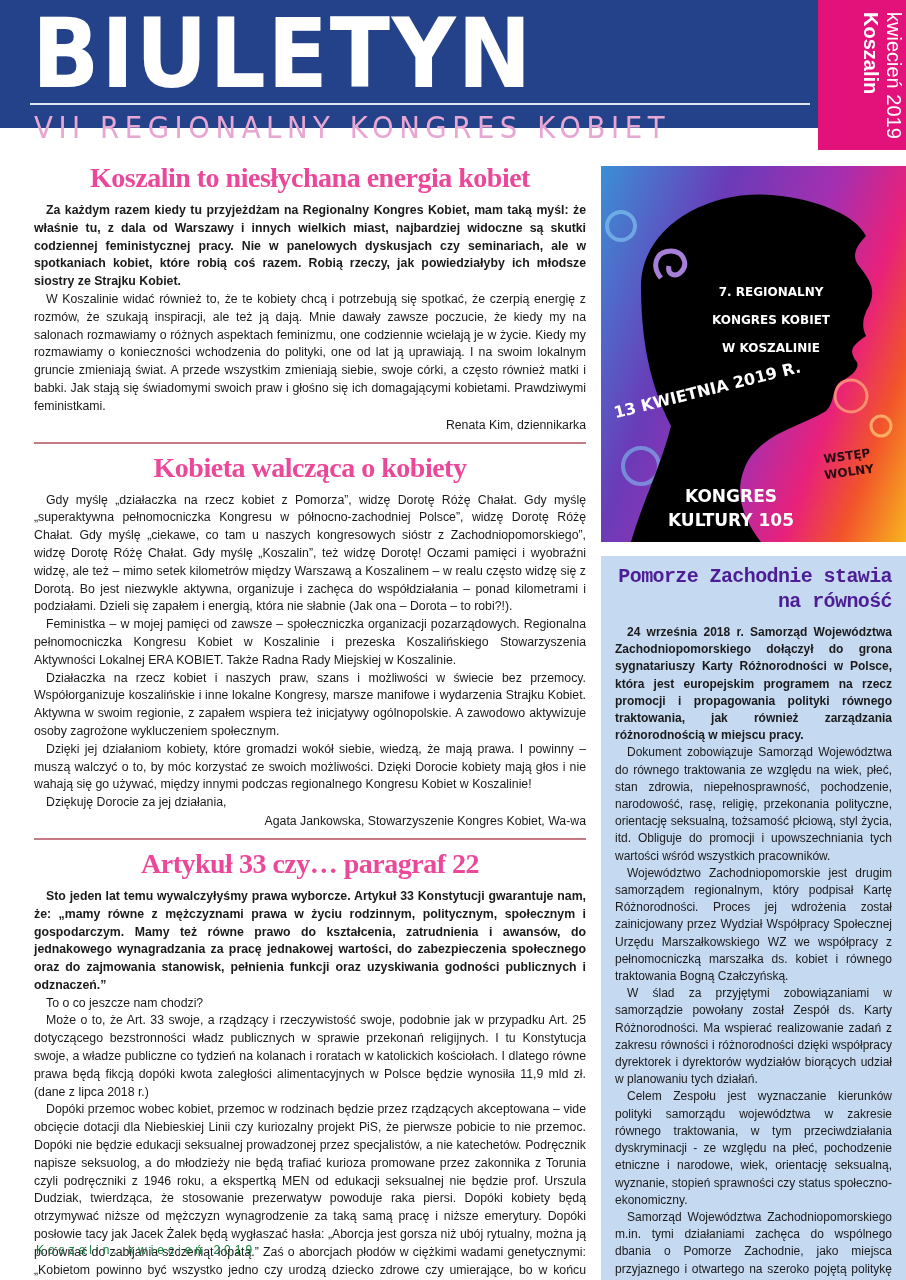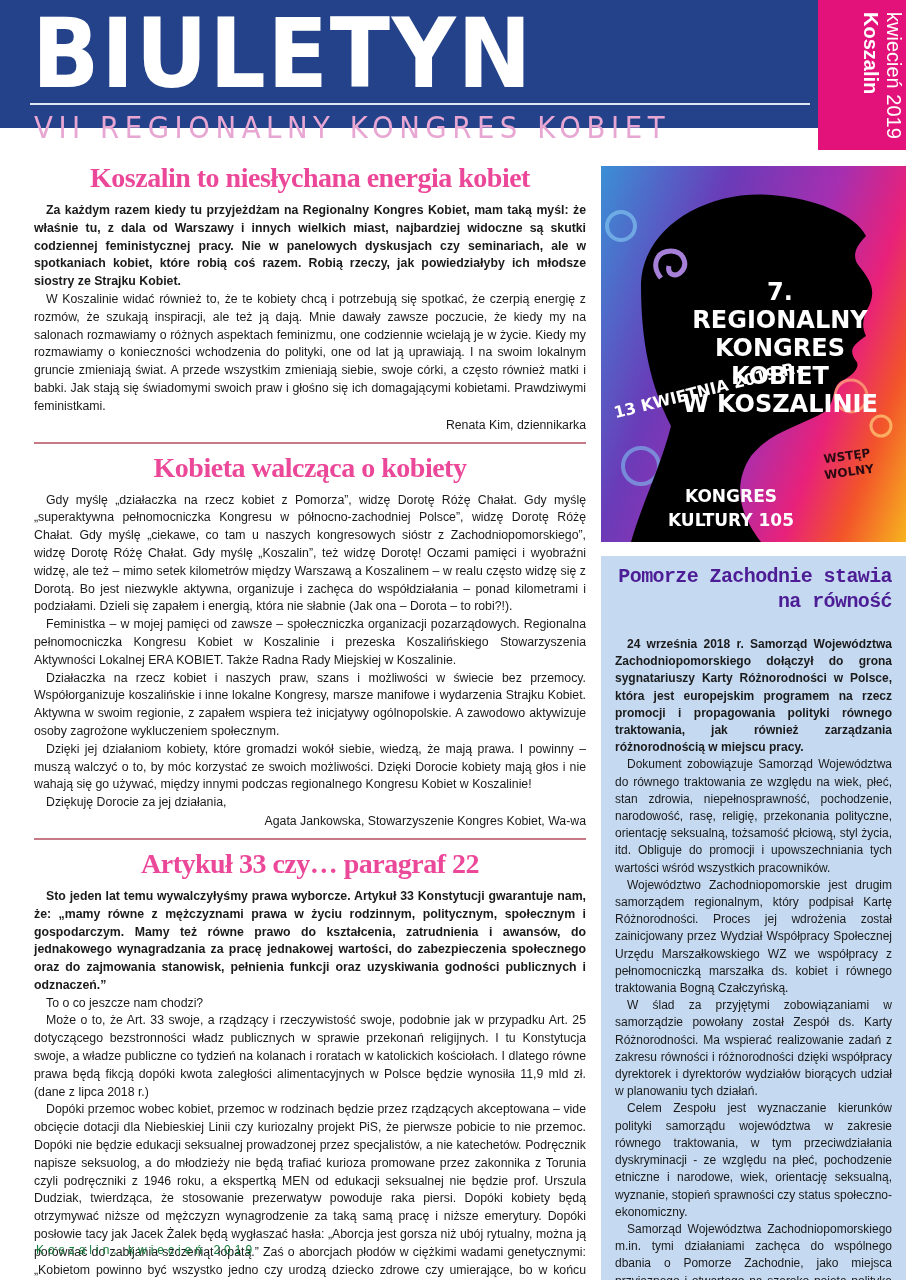--- a/index.html
+++ b/index.html
@@ -21,21 +21,21 @@
   .headline { font-family: Liberation Serif, serif; font-weight: bold; color: #ec4899; text-align: center; font-size: 28px; line-height: 40px; letter-spacing: -0.5px; }
   .p { font-size: 12.3px; line-height: 17.8px; text-align: justify; text-indent: 12px; }
   .p.b { font-weight: bold; }
   .sig { font-size: 12.3px; line-height: 18px; font-weight: normal; text-align: right; }
   .rule { height: 2px; background: #c57a86; margin: 8px 0 4px 0; }
 
   
   .poster { position: absolute; left: 601px; top: 166px; width: 305px; height: 376px; overflow: hidden; background: linear-gradient(110deg, #3b8fd6 0%, #6a3bb8 30%, #a62fb0 55%, #e8217a 72%, #f2542a 85%, #f7b41f 100%); }
   .poster svg { position: absolute; left: 0; top: 0; }
   .poster-text { position: absolute; color: #ffffff; font-family: "DejaVu Sans", sans-serif; font-weight: bold; text-align: center; }
-  .poster-title { left: 79px; top: 112px; width: 200px; font-size: 24px; line-height: 28px; }
+  .poster-title { left: 70px; top: 112px; width: 200px; font-size: 12px; line-height: 28px; }
   .poster-date { left: 2px; top: 240px; width: 210px; font-size: 16px; transform: rotate(-14deg); transform-origin: left top; white-space: nowrap; }
   .poster-venue { left: 40px; top: 318px; width: 180px; font-size: 17px; line-height: 24px; }
   .poster-free { left: 212px; top: 282px; width: 70px; font-size: 12px; line-height: 16px; color: #2a0a12; transform: rotate(-8deg); }
 
   
   .sidebox { position: absolute; left: 601px; top: 556px; width: 305px; height: 724px; background: #c5d9f1; padding: 8px 14px 0 14px; }
   .sidebox-head { font-family: Liberation Mono, monospace; font-weight: bold; color: #4c1d95; text-align: right; font-size: 20px; line-height: 25px; letter-spacing: -0.6px; }
   .sp { font-size: 12px; line-height: 17.2px; text-align: justify; text-indent: 12px; }
   .sp.b { font-weight: bold; }
 
@@ -107,21 +107,21 @@
     <div>WOLNY</div>
   </div>
   <div class="poster-text poster-venue">
     <div>KONGRES</div>
     <div>KULTURY 105</div>
   </div>
 </div>
 
 <aside class="sidebox">
   <h2 class="sidebox-head">Pomorze Zachodnie stawia na równość</h2>
-  <p class="sp b" style="margin-top:22px">24 września 2018 r. Samorząd Województwa Zachodniopomorskiego dołączył do grona sygnatariuszy Karty Różnorodności w Polsce, która jest europejskim programem na rzecz promocji i propagowania polityki równego traktowania, jak również zarządzania różnorodnością w miejscu pracy.</p>
+  <p class="sp b" style="margin-top:10px">24 września 2018 r. Samorząd Województwa Zachodniopomorskiego dołączył do grona sygnatariuszy Karty Różnorodności w Polsce, która jest europejskim programem na rzecz promocji i propagowania polityki równego traktowania, jak również zarządzania różnorodnością w miejscu pracy.</p>
   <p class="sp">Dokument zobowiązuje Samorząd Województwa do równego traktowania ze względu na wiek, płeć, stan zdrowia, niepełnosprawność, pochodzenie, narodowość, rasę, religię, przekonania polityczne, orientację seksualną, tożsamość płciową, styl życia, itd. Obliguje do promocji i upowszechniania tych wartości wśród wszystkich pracowników.</p>
   <p class="sp">Województwo Zachodniopomorskie jest drugim samorządem regionalnym, który podpisał Kartę Różnorodności. Proces jej wdrożenia został zainicjowany przez Wydział Współpracy Społecznej Urzędu Marszałkowskiego WZ we współpracy z pełnomocniczką marszałka ds. kobiet i równego traktowania Bogną Czałczyńską.</p>
   <p class="sp">W ślad za przyjętymi zobowiązaniami w samorządzie powołany został Zespół ds. Karty Różnorodności. Ma wspierać realizowanie zadań z zakresu równości i różnorodności dzięki współpracy dyrektorek i dyrektorów wydziałów biorących udział w planowaniu tych działań.</p>
   <p class="sp">Celem Zespołu jest wyznaczanie kierunków polityki samorządu województwa w zakresie równego traktowania, w tym przeciwdziałania dyskryminacji - ze względu na płeć, pochodzenie etniczne i narodowe, wiek, orientację seksualną, wyznanie, stopień sprawności czy status społeczno-ekonomiczny.</p>
   <p class="sp">Samorząd Województwa Zachodniopomorskiego m.in. tymi działaniami zachęca do wspólnego dbania o Pomorze Zachodnie, jako miejsca przyjaznego i otwartego na szeroko pojętą politykę różnorodności.</p>
 
 </aside>
 
 <div class="footer">Koszalin, kwiecień 2019</div>
 

